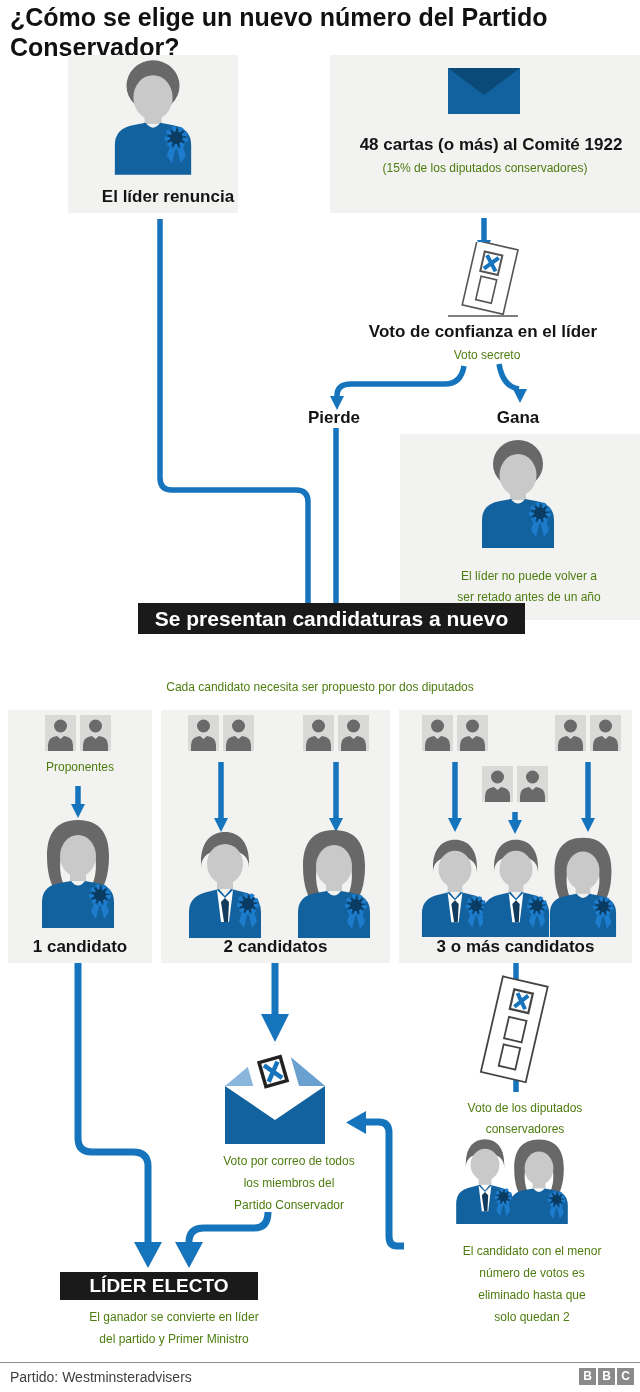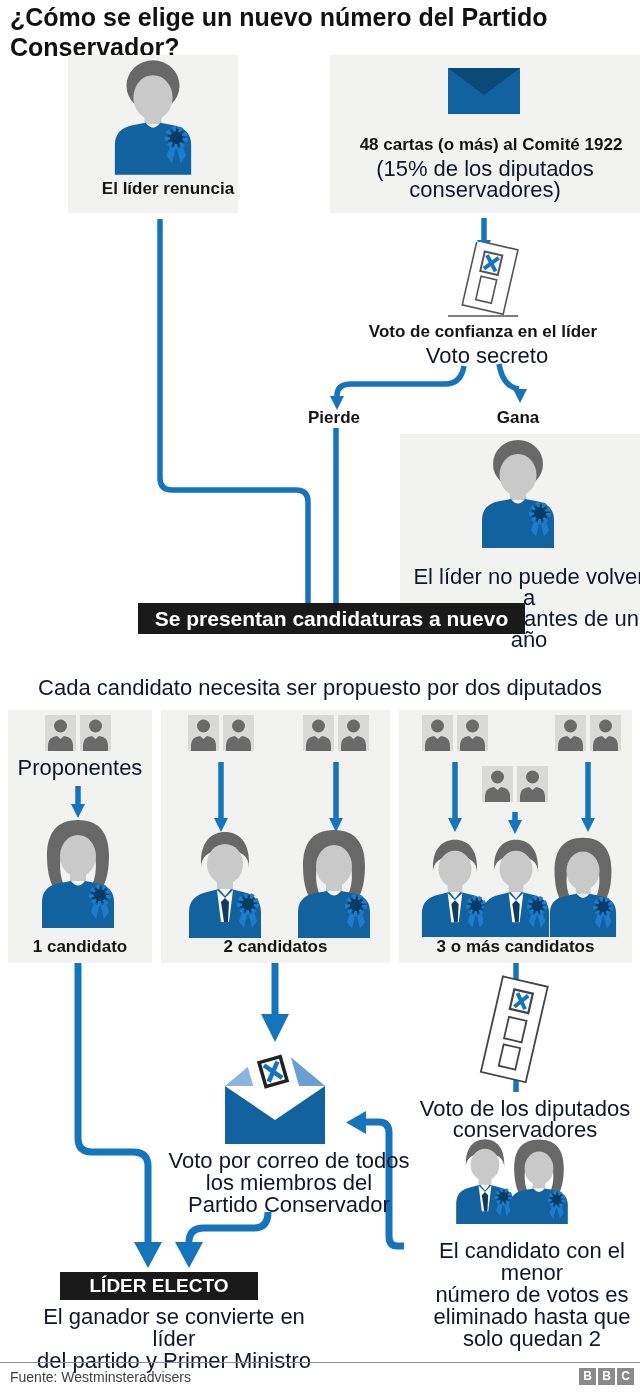--- a/index.html
+++ b/index.html
@@ -1,20 +1,20 @@
 <!DOCTYPE html>
 <html><head>
 <meta charset="utf-8">
 <style>
   html,body{margin:0;padding:0;background:#fff;}
   #canvas{position:relative;width:640px;height:1392px;background:#fff;
           font-family:"Liberation Sans",sans-serif;overflow:hidden;}
   .abs{position:absolute;}
   .box{position:absolute;background:#f2f2f1;}
-  .txt{position:absolute;color:#0f172a;font-size:22px;line-height:21px;text-align:center;}
+  .txt{position:absolute;color:#4d7c0f;font-size:12px;line-height:21px;text-align:center;}
   .bold{font-weight:bold;color:#141414;font-size:17px;}
   .preline{white-space:pre-line;padding-left:9px;}
   .banner{position:absolute;background:#1a1a1a;color:#ffffff;font-weight:bold;
           text-align:center;}
   .title{position:absolute;left:10px;top:2px;width:616px;font-size:25px;line-height:30px;
          font-weight:bold;color:#111;}
   .overlay{position:absolute;left:0;top:0;pointer-events:none;}
   .footer-rule{position:absolute;left:0;top:1362px;width:640px;border-top:1px solid #8c8c8c;}
   .source{position:absolute;left:10px;top:1369px;font-size:14px;color:#3f3f3f;}
   .bbc{position:absolute;right:6px;top:1368px;display:flex;gap:2px;}
@@ -113,21 +113,21 @@
       <polygon points="261,1014 289,1014 275,1042"></polygon>
       <polygon points="134,1242 162,1242 148,1268"></polygon>
       <polygon points="175,1242 203,1242 189,1268"></polygon>
       <polygon points="366,1111 366,1134 346,1122.5"></polygon>
     </g>
   </svg>
 
   <svg class="abs" style="left:100px;top:58px" width="106" height="117" viewBox="0 0 100 110">
     <use href="#person-blue"></use>
   </svg>
-  <div class="txt bold" style="left:68px;top:178px;width:200px">El líder renuncia</div>
+  <div class="txt bold" style="left:68px;top:186px;width:200px">El líder renuncia</div>
 
   <svg class="abs" style="left:448px;top:68px" width="72" height="46" viewBox="0 0 72 46">
     <rect width="72" height="46" fill="#11629e"></rect>
     <path d="M0,0 L36,27 L72,0 Z" fill="#0b4a78"></path>
   </svg>
   <div class="txt bold" style="left:336px;top:134px;width:310px">48 cartas (o más) al Comité 1922</div>
   <div class="txt" style="left:330px;top:158px;width:310px">(15% de los diputados conservadores)</div>
 
   <svg class="abs" style="left:440px;top:242px" width="96" height="84" viewBox="0 0 96 84">
     <g transform="rotate(13 48 40)">
@@ -228,20 +228,20 @@
   </svg>
   <div class="txt preline" style="left:150px;top:1150px;width:260px;line-height:22px">Voto por correo de todos
 los miembros del
 Partido Conservador</div>
 
   <div class="banner" style="left:60px;top:1272px;width:198px;height:28px;font-size:19px;line-height:28px">LÍDER ELECTO</div>
   <div class="txt preline" style="left:20px;top:1306px;width:290px;line-height:22px">El ganador se convierte en líder
 del partido y Primer Ministro</div>
 
   <div class="footer-rule"></div>
-  <div class="source">Fuente: Westminsteradvisers</div>
+  <div class="source">Partido: Westminsteradvisers</div>
   <div class="bbc">
     <span>B</span>
     <span>B</span>
     <span>C</span>
   </div>
 
 </div>
 
 </body></html>

